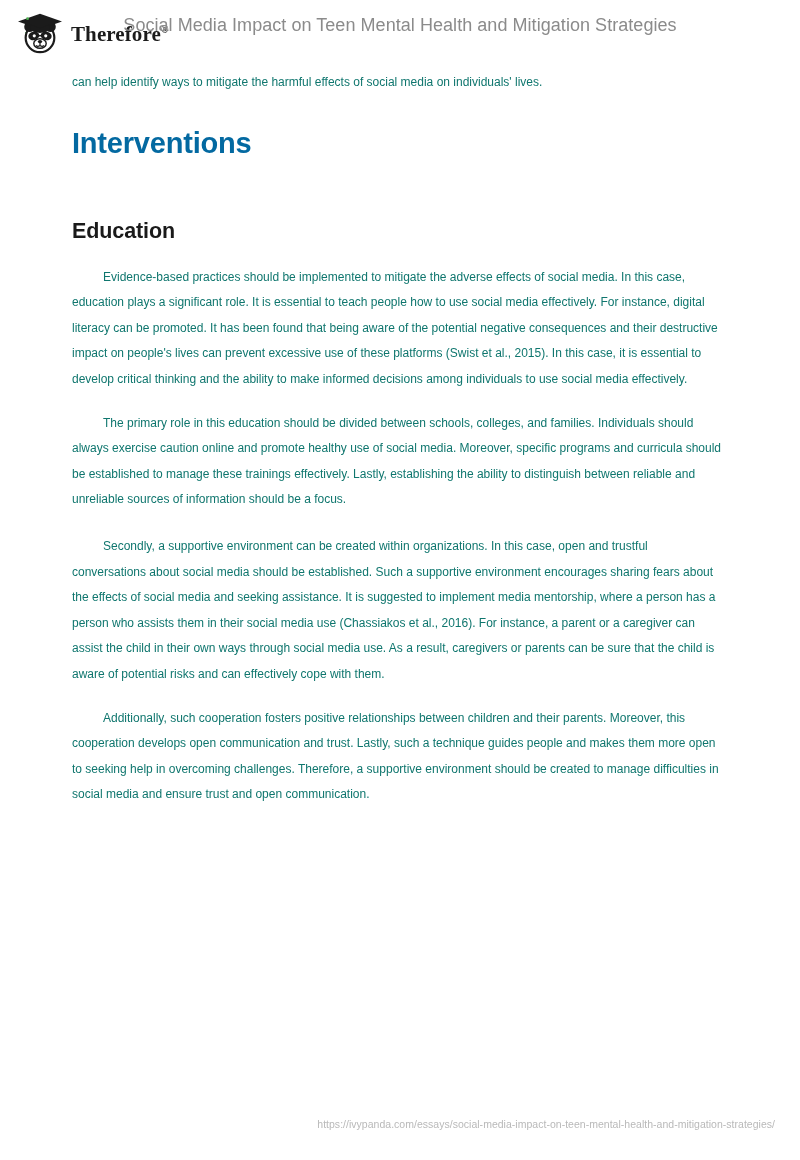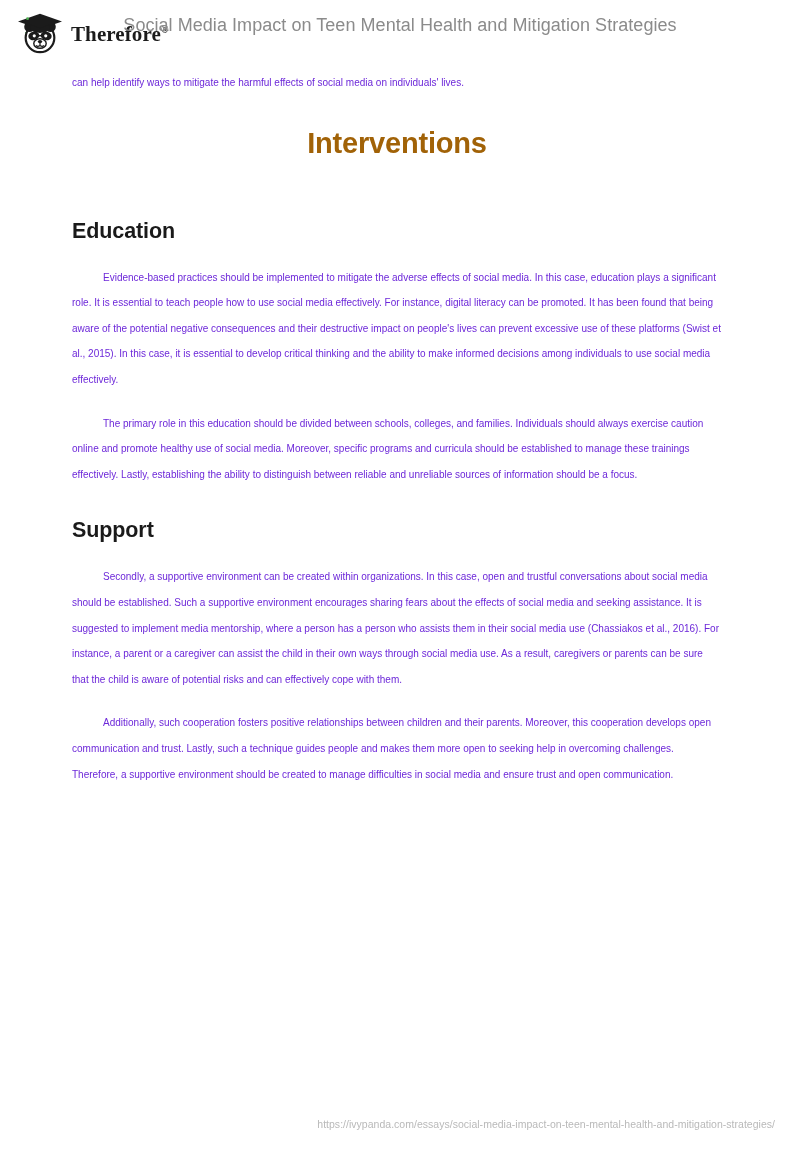--- a/index.html
+++ b/index.html
@@ -78,39 +78,38 @@
   
   .doc {
     position: absolute;
     left: 72px;
     top: 70px;
     width: 650px;
   }
 
   p.para {
     margin: 0 0 0 0;
-    font-size: 10px;
+    font-size: 12px;
     line-height: 25.6px;
-    color: #6d28d9;
+    color: #0f766e;
     text-align: left;
     font-family: "Liberation Sans", sans-serif;
   }
   p.para.indent {
     text-indent: 31px;
   }
 
   h1.h-major {
     margin: 30px 0 0 0;
     font-size: 29px;
     line-height: 34px;
     font-weight: bold;
-    color: #a16207;
+    color: #0369a1;
     letter-spacing: -0.2px;
     font-family: "Liberation Sans", sans-serif;
-    text-align: center;
   }
   h2.h-minor {
     margin: 30px 0 0 0;
     font-size: 21.5px;
     line-height: 26px;
     font-weight: bold;
     color: #1a1a1a;
     letter-spacing: -0.1px;
     font-family: "Liberation Sans", sans-serif;
   }
@@ -191,21 +190,20 @@
     <div class="gap-after-h1"></div>
 
     <h2 class="h-minor">Education</h2>
     <div class="gap-after-h2"></div>
 
     <p class="para indent">Evidence-based practices should be implemented to mitigate the adverse effects of social media. In this case, education plays a significant role. It is essential to teach people how to use social media effectively. For instance, digital literacy can be promoted. It has been found that being aware of the potential negative consequences and their destructive impact on people's lives can prevent excessive use of these platforms (Swist et al., 2015). In this case, it is essential to develop critical thinking and the ability to make informed decisions among individuals to use social media effectively.</p>
     <div class="gap-para"></div>
 
     <p class="para indent">The primary role in this education should be divided between schools, colleges, and families. Individuals should always exercise caution online and promote healthy use of social media. Moreover, specific programs and curricula should be established to manage these trainings effectively. Lastly, establishing the ability to distinguish between reliable and unreliable sources of information should be a focus.</p>
 
-    <h2 class="h-minor">Support</h2>
     <div class="gap-after-h2"></div>
 
     <p class="para indent">Secondly, a supportive environment can be created within organizations. In this case, open and trustful conversations about social media should be established. Such a supportive environment encourages sharing fears about the effects of social media and seeking assistance. It is suggested to implement media mentorship, where a person has a person who assists them in their social media use (Chassiakos et al., 2016). For instance, a parent or a caregiver can assist the child in their own ways through social media use. As a result, caregivers or parents can be sure that the child is aware of potential risks and can effectively cope with them.</p>
     <div class="gap-para"></div>
 
     <p class="para indent">Additionally, such cooperation fosters positive relationships between children and their parents. Moreover, this cooperation develops open communication and trust. Lastly, such a technique guides people and makes them more open to seeking help in overcoming challenges. Therefore, a supportive environment should be created to manage difficulties in social media and ensure trust and open communication.</p>
   </div>
 
   <div class="page-footer">
     <a class="footer-url" href="#">https://ivypanda.com/essays/social-media-impact-on-teen-mental-health-and-mitigation-strategies/</a>

